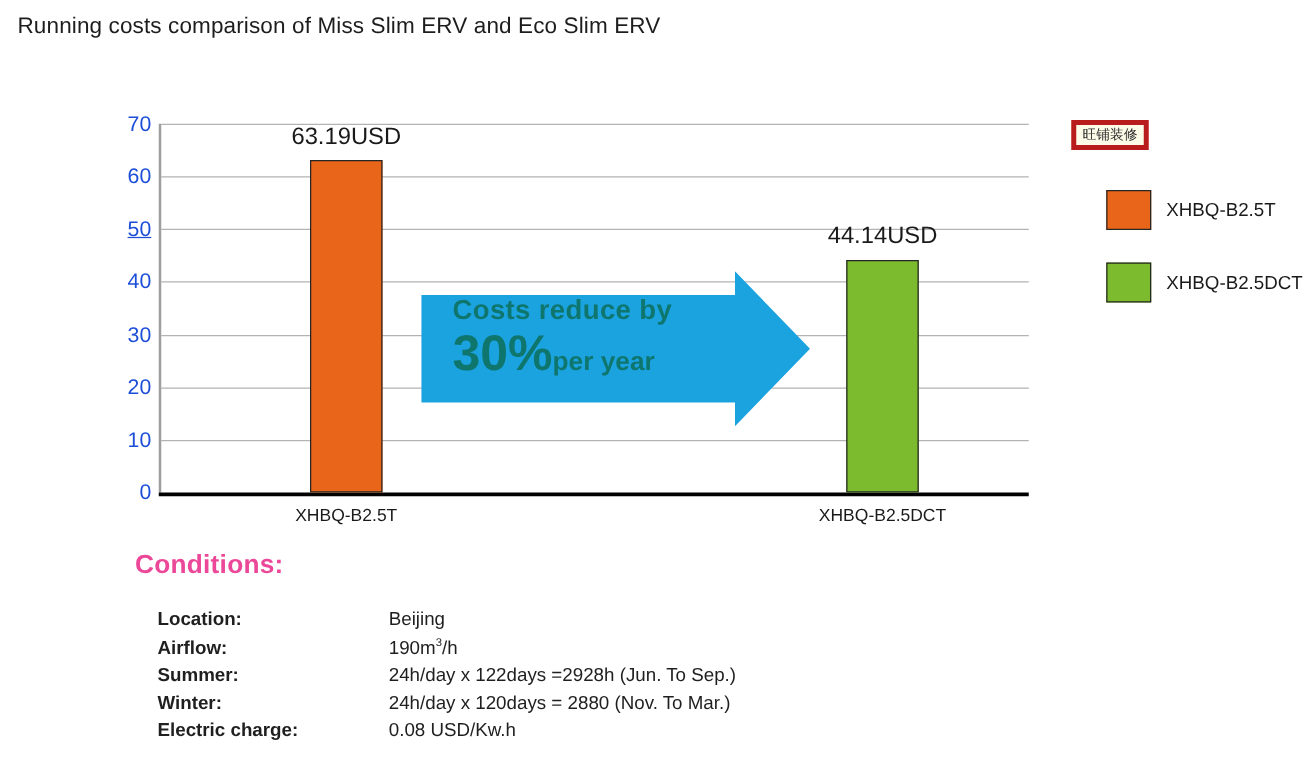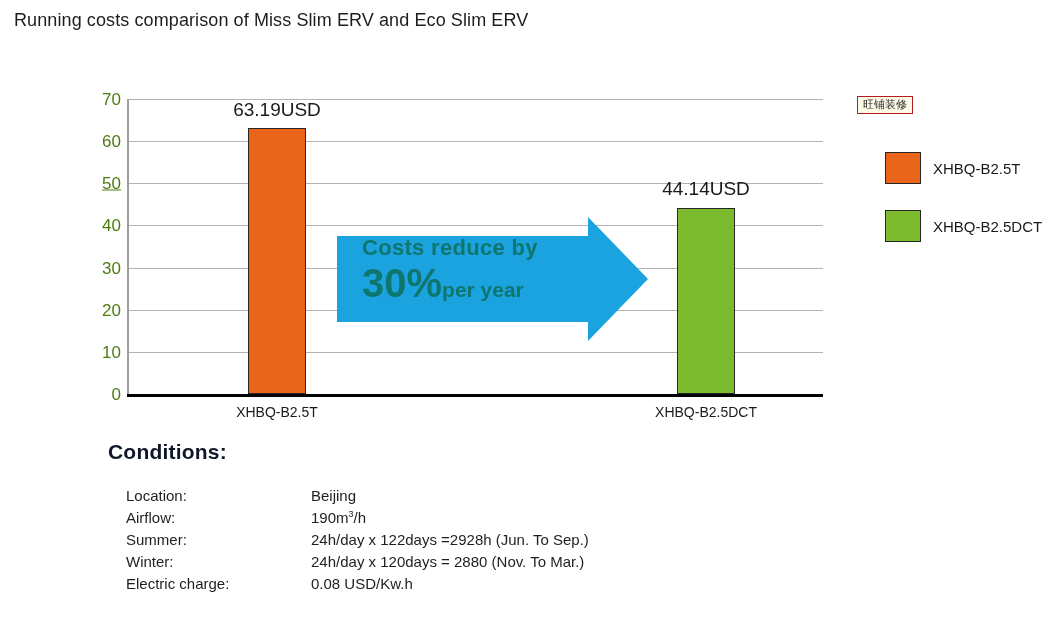--- a/index.html
+++ b/index.html
@@ -34,21 +34,21 @@
     position:absolute;left:-2px;top:0;width:2px;height:295px;
     background:#9e9e9e;
   }
   .axis-x{
     position:absolute;left:-2px;top:295px;width:696px;height:3px;
     background:#000000;
   }
   .ylabels{position:absolute;left:85px;top:99px;width:36px;height:295px;}
   .ylabels span{
     position:absolute;right:0;transform:translateY(-50%);
-    font-size:17px;color:#4d7c0f;line-height:1;
+    font-size:17px;color:#1d4ed8;line-height:1;
   }
 
   
   .bar{
     position:absolute;bottom:0;
     border:1px solid #262626;
     box-sizing:border-box;
   }
   .bar-label{
     position:absolute;
@@ -80,53 +80,53 @@
   .arrow-line2{
     display:flex;align-items:baseline;
   }
   .arrow-pct{font-size:40px;font-weight:700;line-height:1;}
   .arrow-peryear{font-size:21px;font-weight:700;}
 
   
   .badge{
     position:absolute;left:857px;top:96px;
     padding:1px 5px;
-    background:#fcfbe8;border:1px solid #b91c1c;
+    background:#fcfbe8;border:4px solid #b91c1c;
     font-size:11px;color:#2b2b2b;line-height:1.3;
     font-family:"DejaVu Sans", sans-serif;
     white-space:nowrap;
   }
   .legend{position:absolute;left:885px;top:152px;}
   .legend-row{
     display:flex;align-items:center;gap:12px;
     margin-bottom:26px;height:32px;
   }
   .swatch{
     width:36px;height:32px;
     border:1px solid #262626;box-sizing:border-box;
     flex:0 0 auto;
   }
   .legend-text{font-size:15px;color:#1a1a1a;white-space:nowrap;}
 
   
   .cond-title{
     position:absolute;left:108px;top:440px;
-    font-size:21px;font-weight:700;color:#0f172a;
+    font-size:21px;font-weight:700;color:#ec4899;
     letter-spacing:.2px;
   }
   .cond-table{
     position:absolute;left:126px;top:485px;
     font-size:15px;color:#1f1f1f;
     border-collapse:collapse;
   }
   .cond-table td{
     padding:2px 0 3px 0;vertical-align:baseline;
     white-space:nowrap;
   }
-  .cond-table td.key{width:185px;}
+  .cond-table td.key{width:185px;font-weight:bold;}
   .cond-table sup{font-size:9px;vertical-align:super;}
 </style>
 </head>
 <body>
 
 <div class="page">
 
   <div class="title">Running costs comparison of Miss Slim ERV and Eco Slim ERV</div>
 
   <div class="ylabels">

